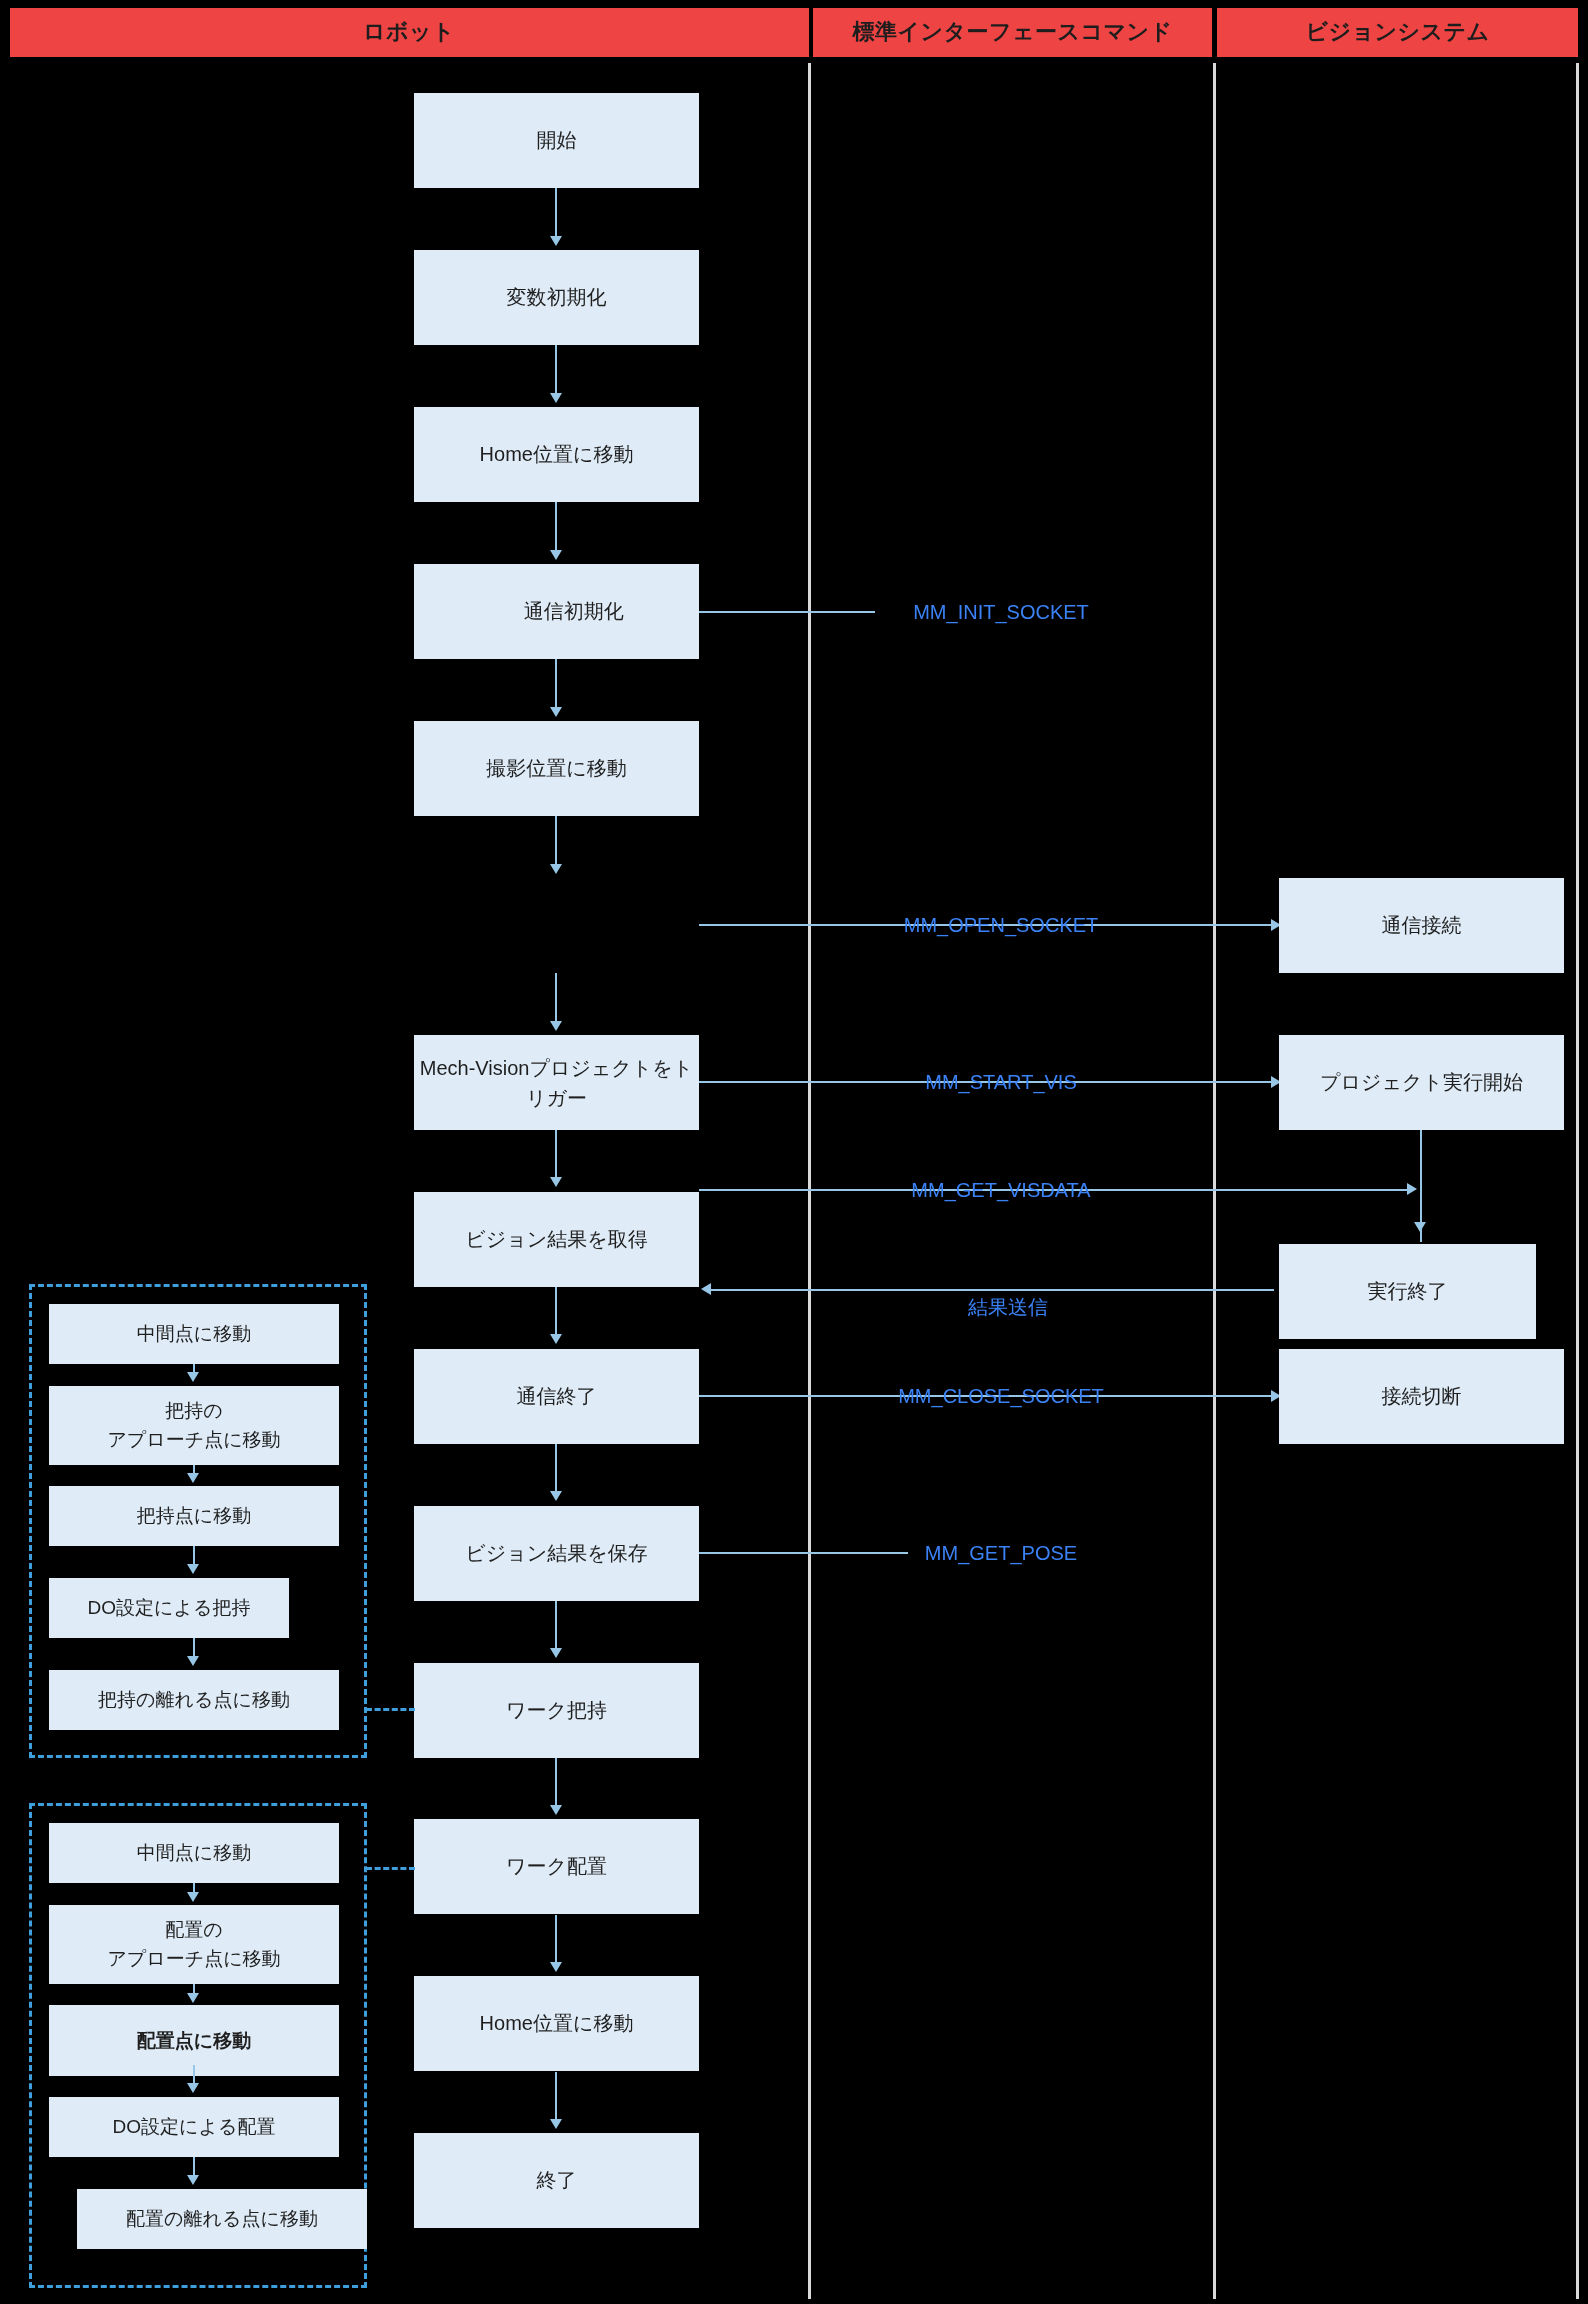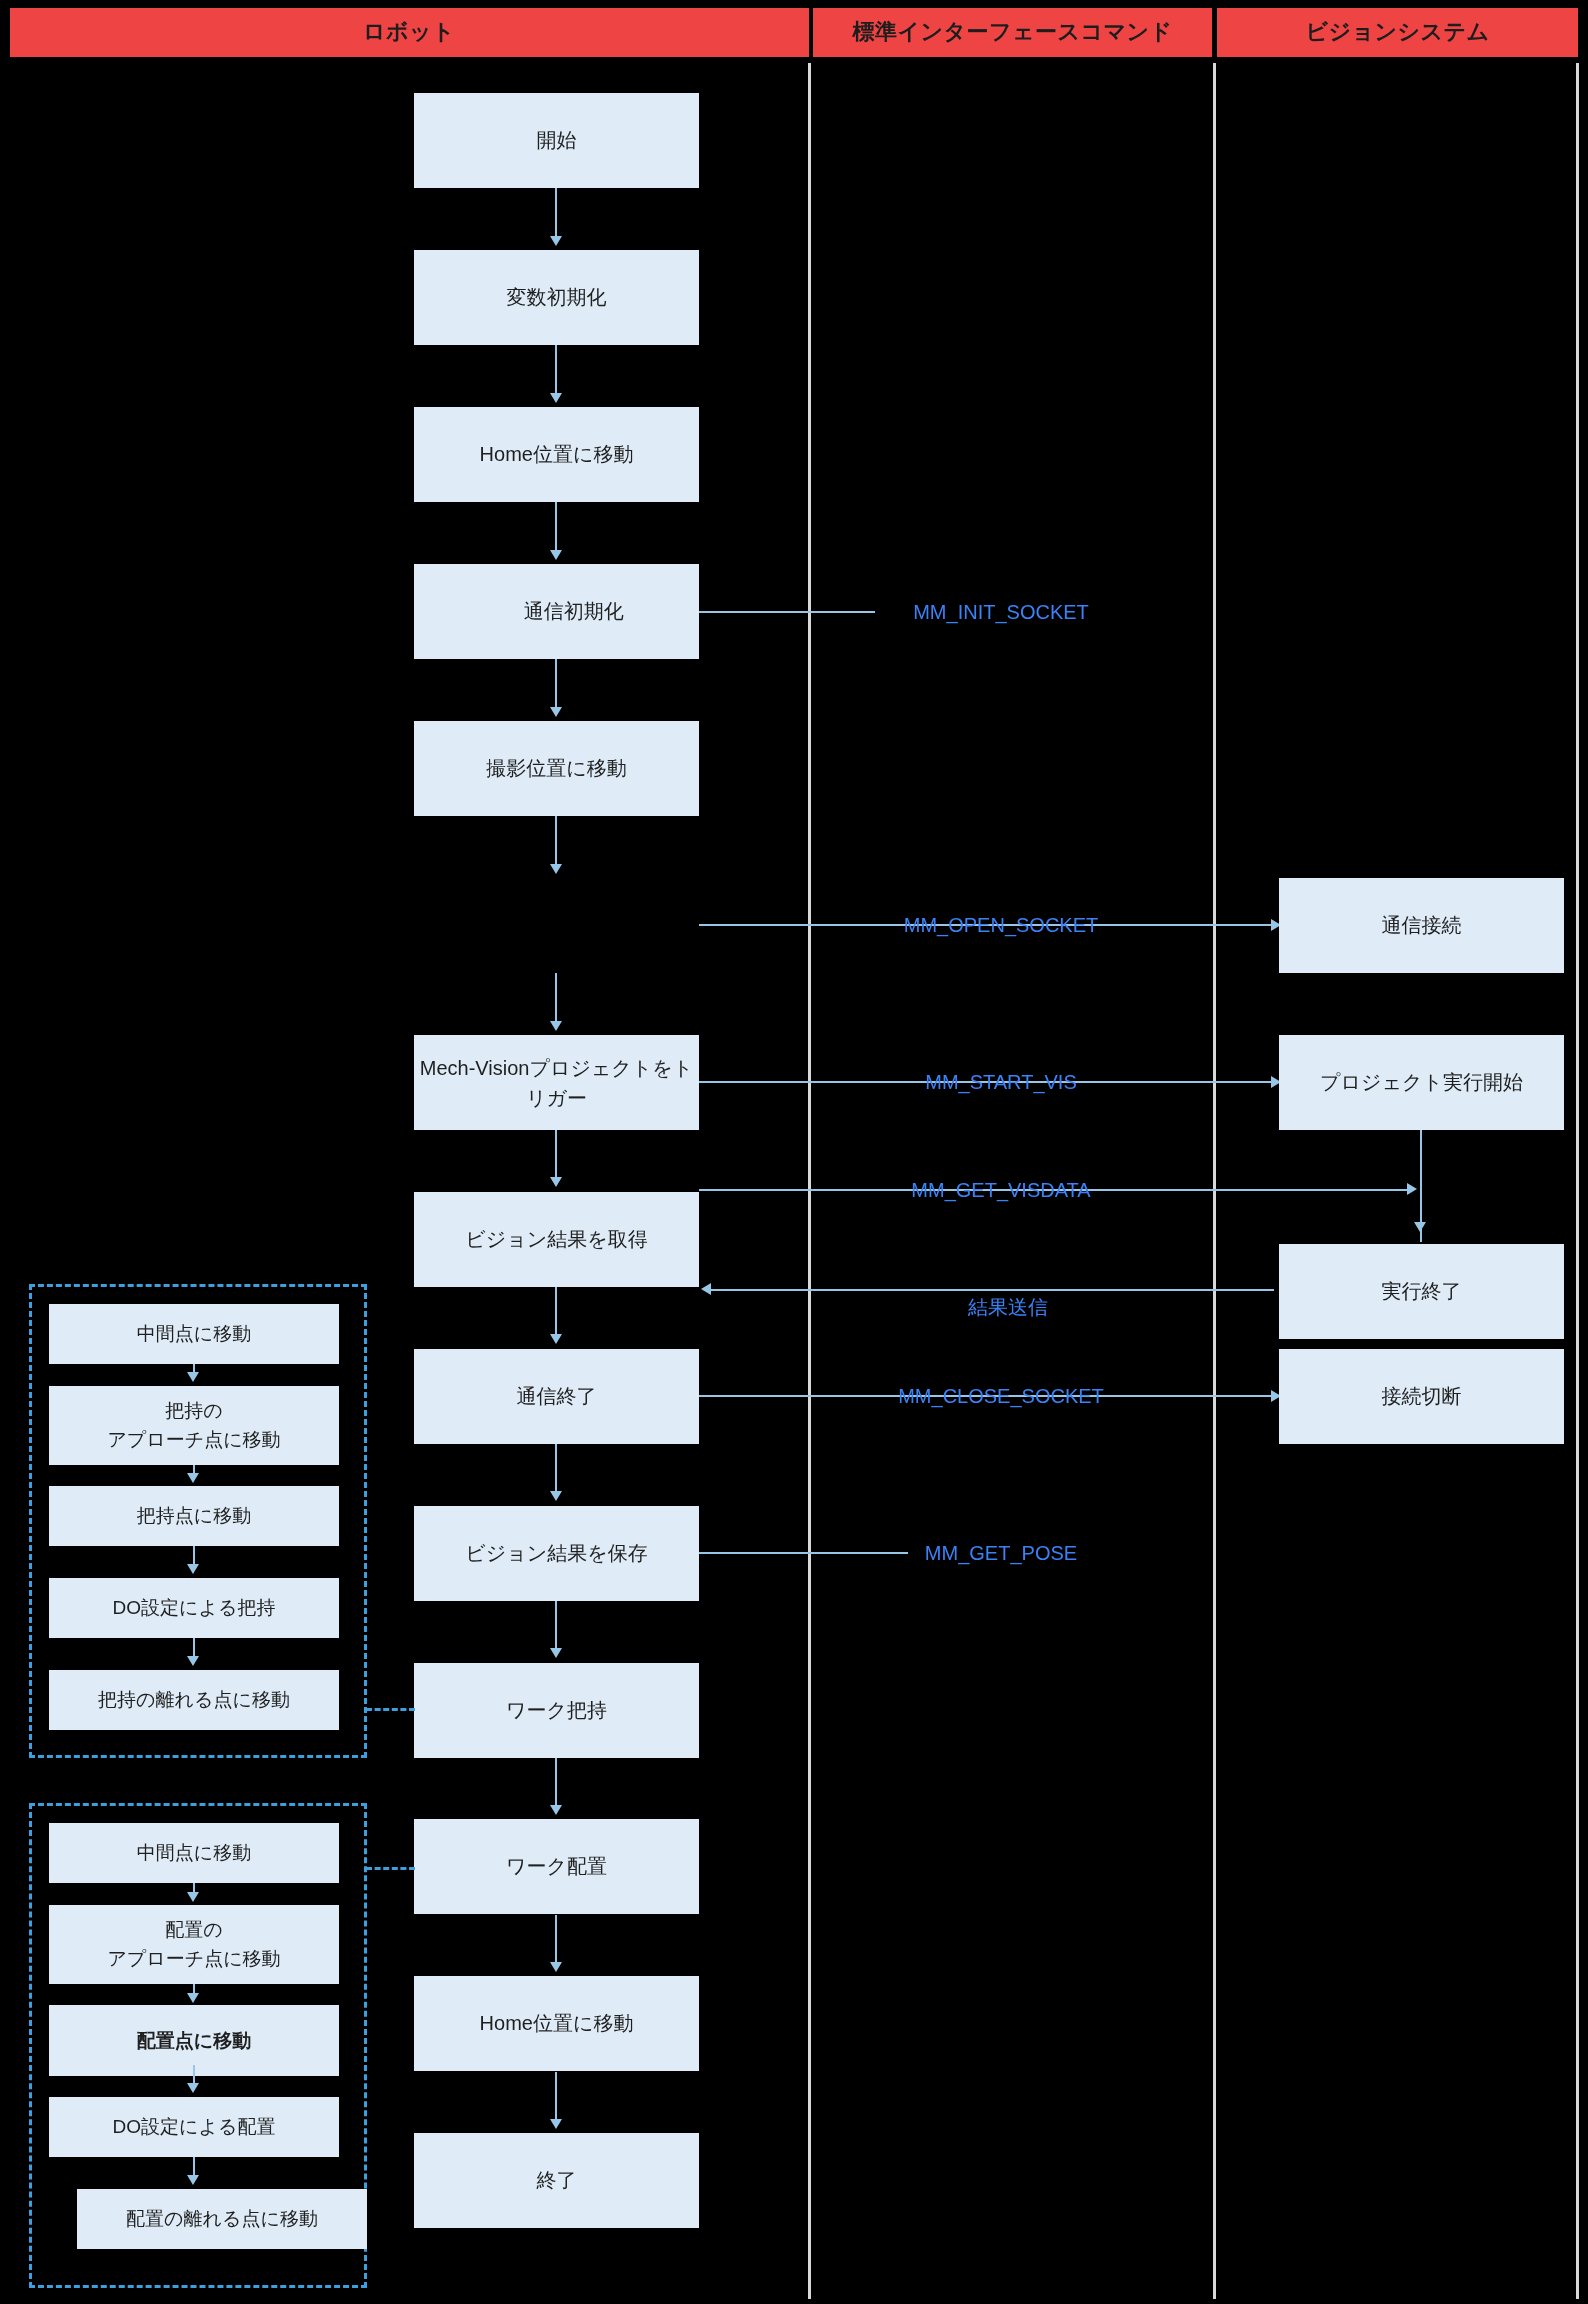--- a/index.html
+++ b/index.html
@@ -209,40 +209,40 @@
 
   <div class="node" style="left:414px; top:2133px; width:285px; height:95px;">終了</div>
 
   <div class="node" style="left:1279px; top:878px; width:285px; height:95px;">通信接続</div>
 
   <div class="node" style="left:1279px; top:1035px; width:285px; height:95px;">プロジェクト実行開始</div>
 
   <div class="vline" style="left:1420px; top:1130px; height:112px;"></div>
   <div class="arrow-down" style="left:1414px; top:1222px;"></div>
 
-  <div class="node" style="left:1279px; top:1244px; width:285px; height:95px;">実行終了</div>
+  <div class="node" style="left:1279px; top:1244px; width:257px; height:95px;">実行終了</div>
 
   <div class="node" style="left:1279px; top:1349px; width:285px; height:95px;">接続切断</div>
 
   <div class="group-frame" style="left:28.5px; top:1284px; width:338px; height:474px;"></div>
   <div class="dash-link" style="left:366px; top:1708px; width:49px;"></div>
 
   <div class="node sub" style="left:49px; top:1304px; width:290px; height:60px;">中間点に移動</div>
   <div class="vline" style="left:193px; top:1364px; height:11.4px;"></div>
   <div class="arrow-down" style="left:187px; top:1372px;"></div>
 
   <div class="node sub two-line" style="left:49px; top:1386px; width:290px; height:79px;">把持の<br>アプローチ点に移動</div>
   <div class="vline" style="left:193px; top:1465px; height:11.4px;"></div>
   <div class="arrow-down" style="left:187px; top:1473px;"></div>
 
   <div class="node sub" style="left:49px; top:1486px; width:290px; height:60px;">把持点に移動</div>
   <div class="vline" style="left:193px; top:1546px; height:23px;"></div>
   <div class="arrow-down" style="left:187px; top:1564px;"></div>
 
-  <div class="node sub" style="left:49px; top:1578px; width:290px; height:60px;">DO設定による把持</div>
+  <div class="node sub" style="left:49px; top:1578px; width:240px; height:60px;">DO設定による把持</div>
   <div class="vline" style="left:193px; top:1638px; height:23px;"></div>
   <div class="arrow-down" style="left:187px; top:1656px;"></div>
 
   <div class="node sub" style="left:49px; top:1670px; width:290px; height:60px;">把持の離れる点に移動</div>
 
   <div class="group-frame" style="left:28.5px; top:1803px; width:338px; height:485px;"></div>
   <div class="dash-link" style="left:366px; top:1867px; width:49px;"></div>
 
   <div class="node sub" style="left:49px; top:1823px; width:290px; height:60px;">中間点に移動</div>
   <div class="vline" style="left:193px; top:1883px; height:11.4px;"></div>

